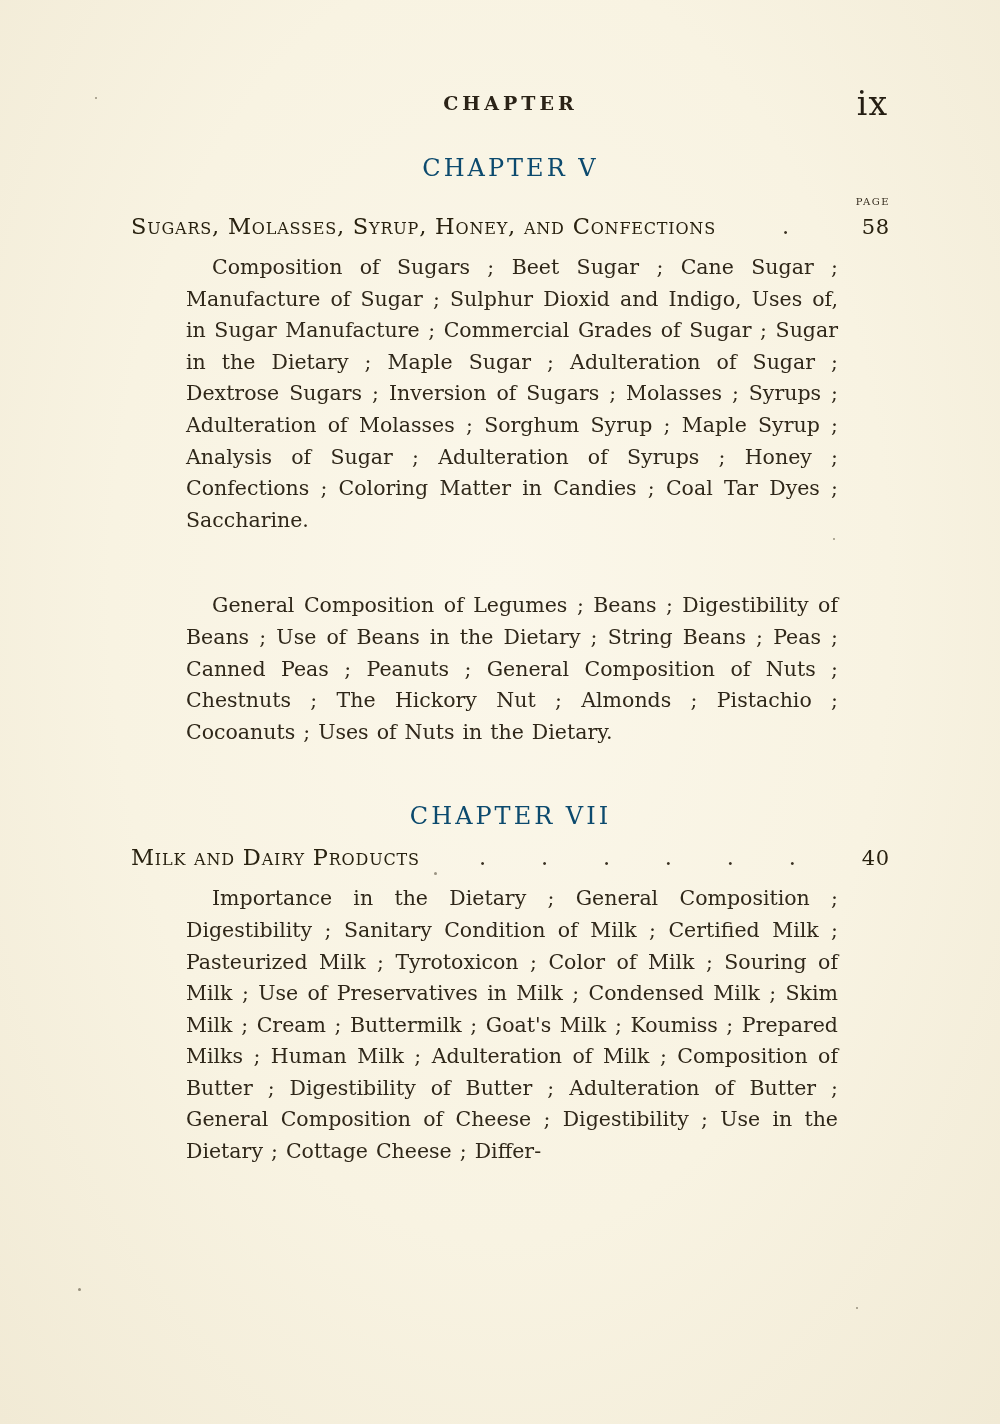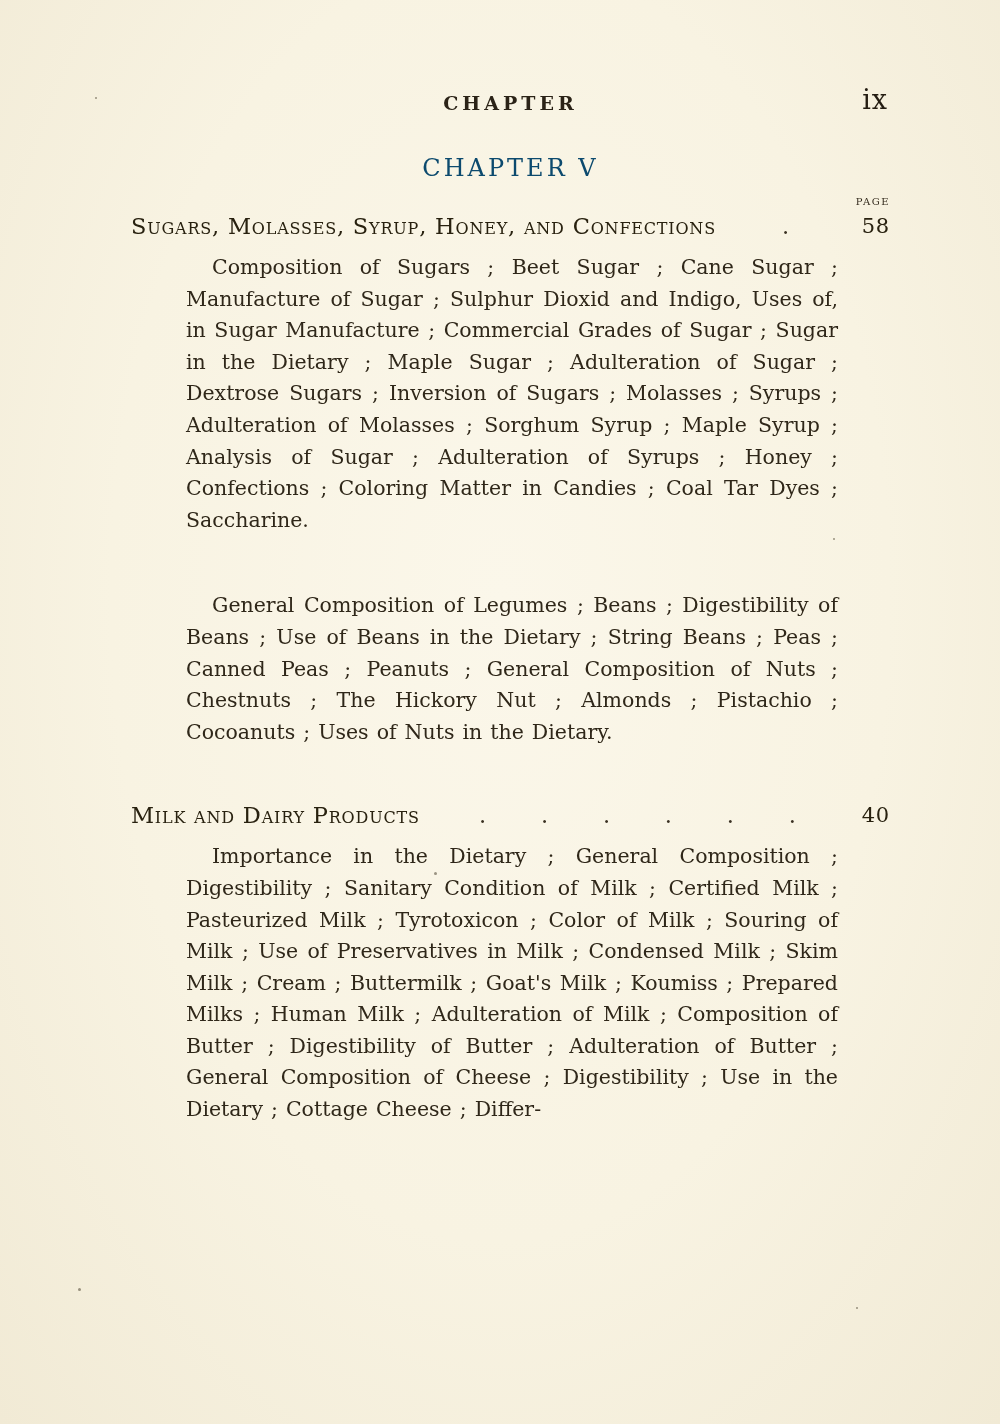--- a/index.html
+++ b/index.html
@@ -31,21 +31,21 @@
   .contents-title {
     font-size: 19px;
     letter-spacing: 4px;
     font-weight: 600;
     color: #2b2317;
   }
   .folio {
     position: absolute;
     right: 2px;
     top: -8px;
-    font-size: 27px;
+    font-size: 33px;
     letter-spacing: 1px;
     color: #241d12;
   }
   .chapter-heading {
     text-align: center;
     font-size: 24px;
     font-weight: 500;
     letter-spacing: 3px;
     margin: 0 0 14px 0;
     color: #0c4a6e;
@@ -58,21 +58,21 @@
   }
   .page-label {
     text-align: right;
     font-size: 10px;
     letter-spacing: 1.5px;
     color: #352c1e;
     margin: 0 0 6px 0;
   }
   .toc-line {
     display: flex;
-    align-items: center;
+    align-items: flex-end;
     font-variant: small-caps;
     font-size: 22.5px;
     letter-spacing: 0.8px;
     color: #28210f;
   }
   .toc-title {
     white-space: nowrap;
   }
   .toc-dots {
     flex: 1;
@@ -124,20 +124,21 @@
       <span class="toc-page">58</span>
     </div>
     <p class="chapter-summary">Composition of Sugars ;  Beet Sugar ;  Cane Sugar ; Manufacture of Sugar ;  Sulphur Dioxid and Indigo, Uses of, in Sugar Manufacture ;  Commercial Grades of Sugar ; Sugar in the Dietary ;  Maple Sugar ;  Adulteration of Sugar ;  Dextrose Sugars ;  Inversion of Sugars ;  Molasses ; Syrups ;  Adulteration of Molasses ;  Sorghum Syrup ; Maple Syrup ;  Analysis of Sugar ;  Adulteration of Syrups ; Honey ;  Confections ;  Coloring Matter in Candies ;  Coal Tar Dyes ;  Saccharine.</p>
   </section>
 
   <section class="chapter">
     <p class="chapter-summary">General Composition of Legumes ;  Beans ;  Digestibility of Beans ;  Use of Beans in the Dietary ;  String Beans ;  Peas ;  Canned Peas ;  Peanuts ;  General Composition of Nuts ;  Chestnuts ;  The Hickory Nut ;  Almonds ; Pistachio ;  Cocoanuts ;  Uses of Nuts in the Dietary.</p>
   </section>
 
   <section class="chapter">
+    <h2 class="chapter-heading">CHAPTER  VII</h2>
     <div class="toc-line">
       <span class="toc-title">Milk and Dairy Products</span>
       <span class="toc-dots">. . . . . .</span>
       <span class="toc-page">40</span>
     </div>
     <p class="chapter-summary">Importance in the Dietary ;  General Composition ;  Digestibility ;  Sanitary Condition of Milk ;  Certified Milk ; Pasteurized Milk ;  Tyrotoxicon ;  Color of Milk ;  Souring of Milk ;  Use of Preservatives in Milk ;  Condensed Milk ; Skim Milk ;  Cream ;  Buttermilk ;  Goat's Milk ;  Koumiss ; Prepared Milks ;  Human Milk ;  Adulteration of Milk ; Composition of Butter ;  Digestibility of Butter ;  Adulteration of Butter ;  General Composition of Cheese ; Digestibility ;  Use in the Dietary ;  Cottage Cheese ;  Differ-</p>
   </section>
 
   <span class="speck" style="left:95px;  top:97px;   width:2px; height:2px;"></span>
   <span class="speck" style="left:833px; top:538px;  width:2px; height:2px;"></span>

